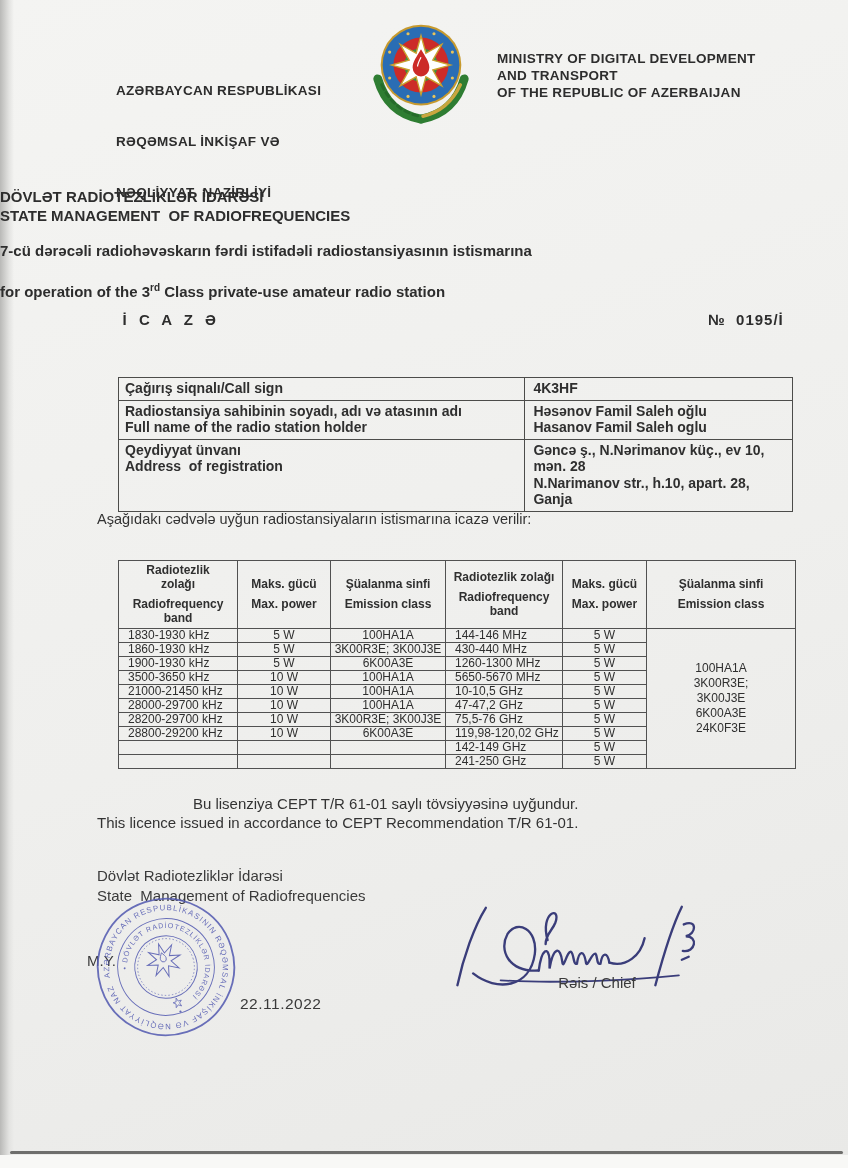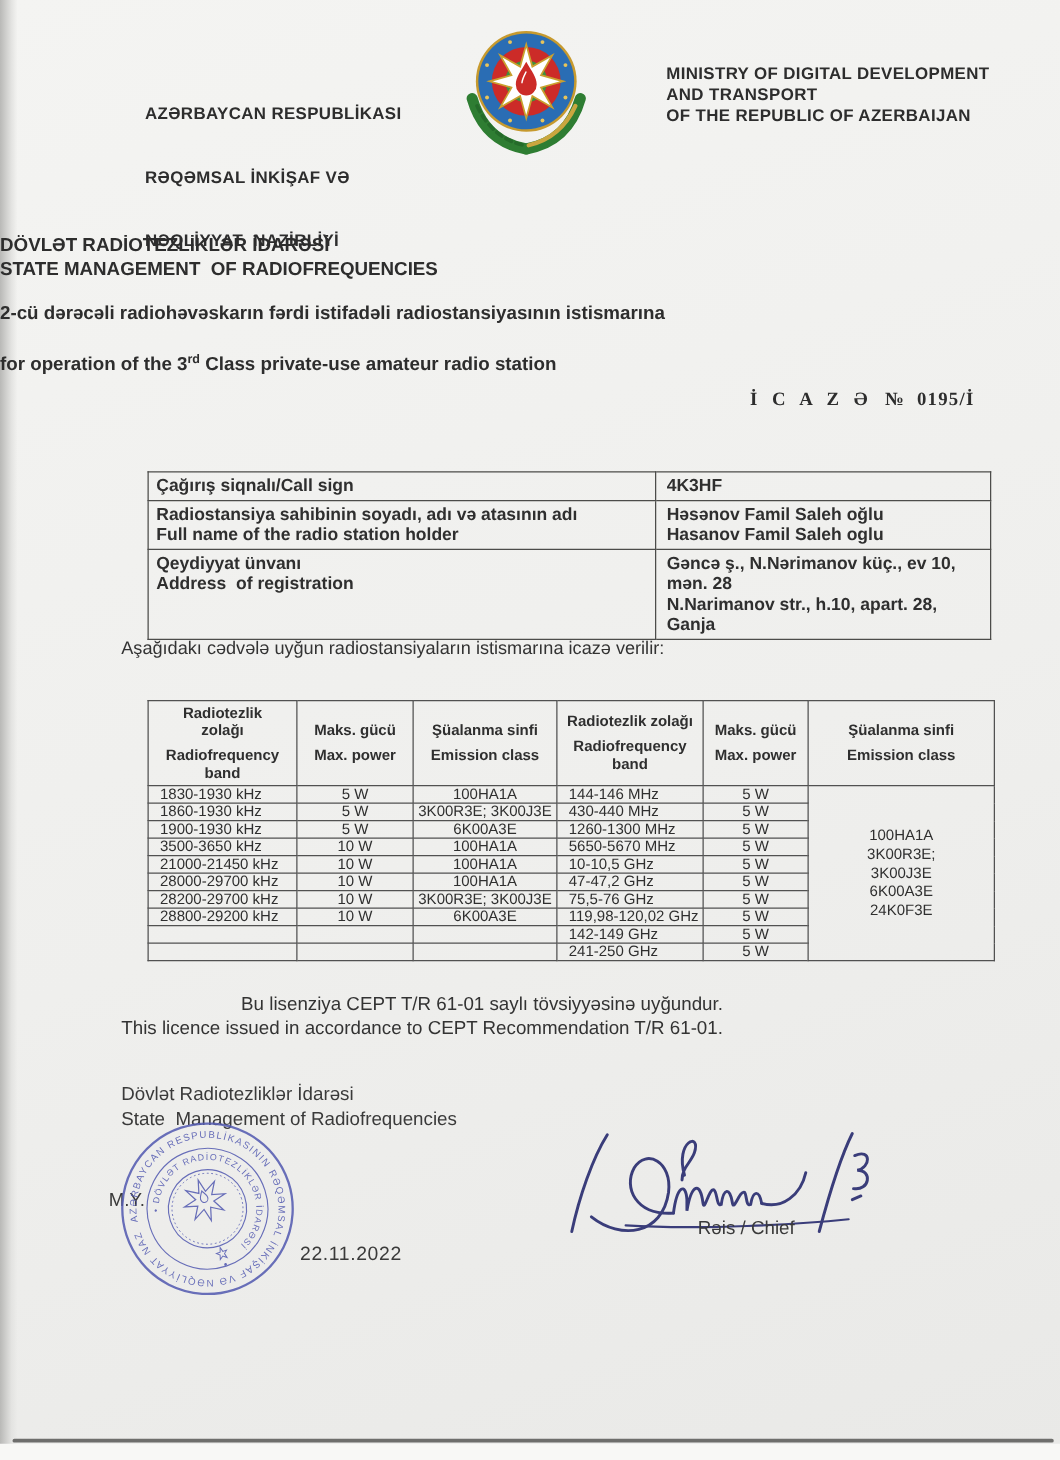--- a/index.html
+++ b/index.html
@@ -12,33 +12,33 @@
   .page::before{content:"";position:absolute;left:0;top:0;bottom:0;width:14px;
     background:linear-gradient(90deg,#b9b9b7,#e3e3e1 65%,rgba(0,0,0,0));}
   .scan-bottom-line{position:absolute;left:10px;right:5px;top:1151px;height:3px;
     background:#6e6e6c;border-radius:2px;}
   .scan-bottom-strip{position:absolute;left:0;right:0;bottom:0;height:13px;background:#f8f8f6;}
   .pre{white-space:pre-wrap;}
 
   .org{position:absolute;font-size:13.5px;font-weight:bold;line-height:17px;
     letter-spacing:.3px;color:#2d2d2d;}
   .org-left{left:88px;top:48px;margin-left:28px;}
-  .org-right{left:497px;top:50px;margin-left:36px;}
+  .org-right{left:497px;top:50px;}
   .emblem{position:absolute;left:362px;top:7px;width:118px;height:124px;}
 
   .center-line{position:absolute;left:0;width:100%;text-align:left;
     font-weight:bold;color:#2d2d2d;}
   .title-block{top:187px;font-size:15px;line-height:19px;}
   .subtitle-az{top:242px;font-size:15px;}
   .subtitle-en{top:282px;font-size:15px;}
   sup{font-size:10px;}
 
   .lic{position:absolute;top:311px;left:0;width:100%;font-weight:bold;
     font-size:15px;line-height:18px;color:#2d2d2d;}
-  .lic-row{display:flex;justify-content:flex-end;font-family:Liberation Serif, serif;}
+  .lic-row{display:flex;justify-content:space-between;}
   .lic-label{display:inline-block;width:220px;text-align:right;letter-spacing:4px;}
   .lic-no{display:inline-block;width:140px;text-align:left;margin-left:10px;letter-spacing:1px;}
 
   table{border-collapse:collapse;}
   .holder-table{position:absolute;left:118px;top:377px;width:675px;
     font-size:14px;font-weight:bold;line-height:16.5px;color:#2f2f2f;}
   .holder-table td{border:1.8px solid #4c4c4a;vertical-align:top;padding:2px 6px 3px 6px;}
   .holder-table td.hlabel{width:369px;}
   .holder-table td.hvalue{width:243px;padding-left:8px;}
 
@@ -110,21 +110,21 @@
     <div>MINISTRY OF DIGITAL DEVELOPMENT</div>
     <div>AND TRANSPORT</div>
     <div>OF THE REPUBLIC OF AZERBAIJAN</div>
   </div>
 
   <div class="center-line title-block">
     <div class="pre">DÖVLƏT RADİOTEZLİKLƏR İDARƏSİ</div>
     <div class="pre">STATE MANAGEMENT  OF RADIOFREQUENCIES</div>
   </div>
 
-  <div class="center-line subtitle-az">2-cü dərəcəli radiohəvəskarın fərdi istifadəli radiostansiyasının istismarına</div>
+  <div class="center-line subtitle-az">7-cü dərəcəli radiohəvəskarın fərdi istifadəli radiostansiyasının istismarına</div>
 
   <div class="center-line subtitle-en"><span class="pre">for operation of the 3</span><sup>rd</sup><span class="pre"> Class private-use amateur radio station</span></div>
 
   <div class="lic">
     <div class="lic-row">
       <span class="lic-label">İ C A Z Ə</span>
       <span class="lic-no pre">№  0195/İ</span>
     </div>
   </div>
 

